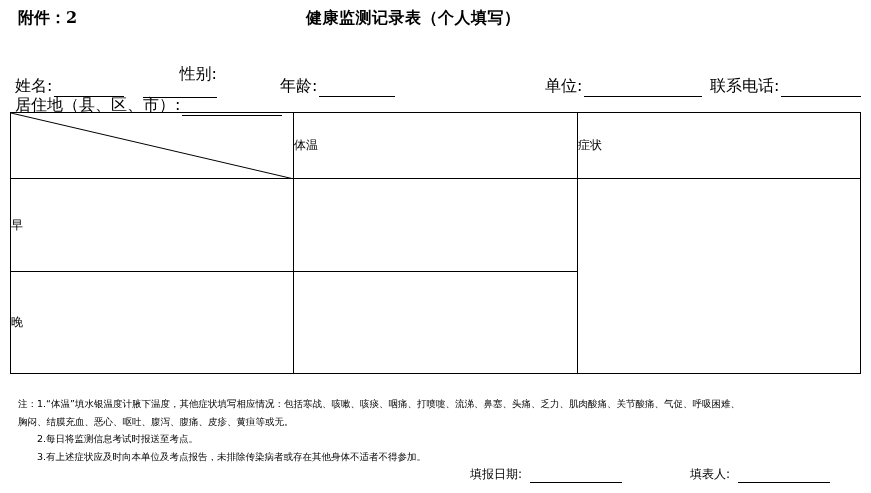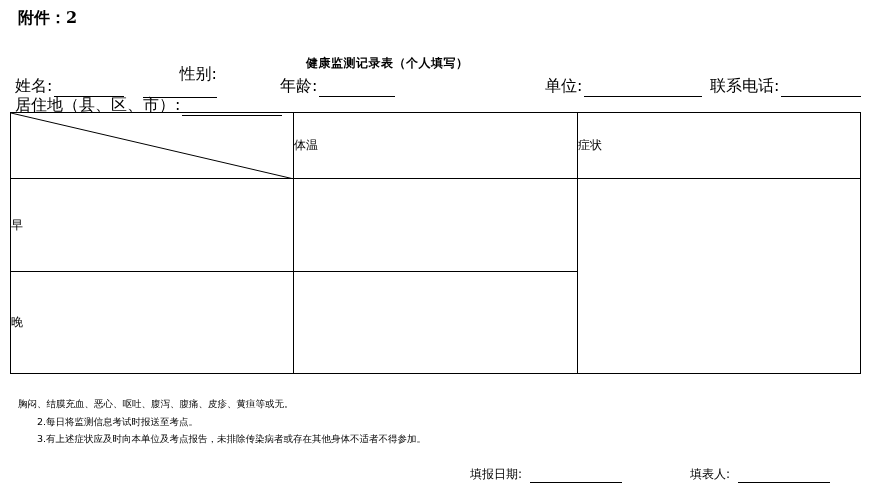--- a/index.html
+++ b/index.html
@@ -1,19 +1,19 @@
 <!DOCTYPE html>
 <html><head>
   <meta charset="utf-8">
   <style>
     html, body { margin: 0; padding: 0; background: #ffffff; }
     body { width: 871px; height: 493px; position: relative; overflow: hidden; color: #000; font-family: "DejaVu Sans", sans-serif; }
     .abs { position: absolute; white-space: nowrap; }
     .attach { left: 18px; top: 8px; font-family: "DejaVu Serif", serif; font-weight: bold; font-size: 16px; }
-    .title { left: 306px; top: 8px; font-family: "DejaVu Serif", serif; font-weight: bold; font-size: 12px; letter-spacing: 0.5px; margin-top: 47px; }
+    .title { left: 306px; top: 8px; font-family: "DejaVu Serif", serif; font-weight: bold; font-size: 16px; letter-spacing: 0.5px; }
     .field { font-size: 16px; display: flex; align-items: flex-end; }
     .field .blank { display: inline-block; border-bottom: 1px solid #000; height: 12px; margin-left: 2px; }
     table.grid { position: absolute; left: 10px; top: 112px; border-collapse: collapse; table-layout: fixed; }
     table.grid td { border: 1.5px solid #000; padding: 0; vertical-align: middle; font-size: 12px; }
     .diag { position: relative; }
     .diag svg { position: absolute; left: 0; top: 0; }
     .notes { left: 18px; top: 395px; font-size: 9.5px; line-height: 17.5px; }
     .notes .indent { padding-left: 19px; }
     .sign { font-size: 12px; top: 466px; justify-content: space-between; }
   </style>
@@ -72,20 +72,21 @@
     <td rowspan="2"></td>
   </tr>
   <tr style="height:102px;">
     <td>晚</td>
     <td></td>
   </tr>
 </tbody>
   </table>
 
 <div class="abs notes">
+  <div>注：1.“体温”填水银温度计腋下温度，其他症状填写相应情况：包括寒战、咳嗽、咳痰、咽痛、打喷嚏、流涕、鼻塞、头痛、乏力、肌肉酸痛、关节酸痛、气促、呼吸困难、</div>
   <div>胸闷、结膜充血、恶心、呕吐、腹泻、腹痛、皮疹、黄疸等或无。</div>
   <div class="indent">2.每日将监测信息考试时报送至考点。</div>
   <div class="indent">3.有上述症状应及时向本单位及考点报告，未排除传染病者或存在其他身体不适者不得参加。</div>
 </div>
 
 <div class="abs field sign" style="left:470px;">
   <span>填报日期:</span>
   <span class="blank" style="width:92px; margin-left:8px;"></span>
 </div>
 <div class="abs field sign" style="left:690px;">

